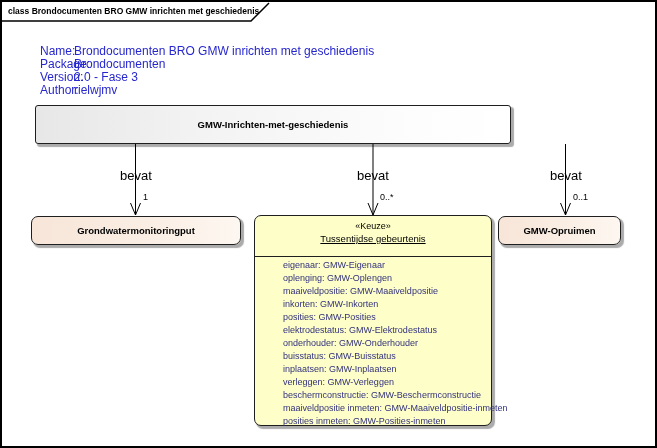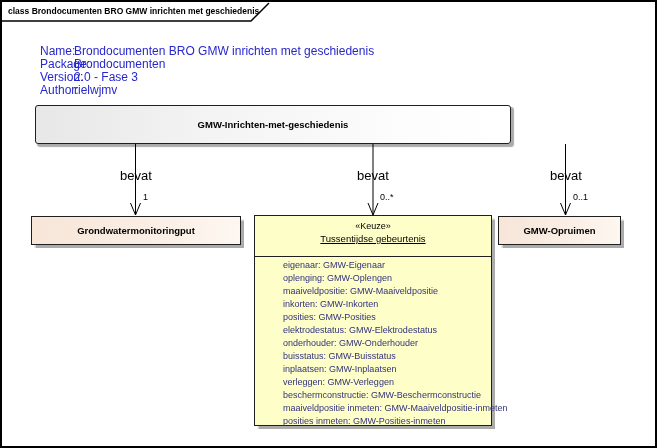--- a/index.html
+++ b/index.html
@@ -39,21 +39,21 @@
     color: #2727CE;
   }
   .metadata .meta-row { display: flex; line-height: 13px; }
   .metadata .meta-label { width: 34px; flex: 0 0 34px; }
   .metadata .meta-value { white-space: nowrap; }
 
   
   .uml-box {
     position: absolute;
     border: 1.5px solid #1f1f1f;
-    border-radius: 0;
+    border-radius: 7px;
     box-shadow: 2.5px 2.5px 1px #ababab;
   }
   .uml-box .box-title {
     font-size: 9.5px;
     font-weight: bold;
     color: #000000;
     text-align: center;
     white-space: nowrap;
   }
 

